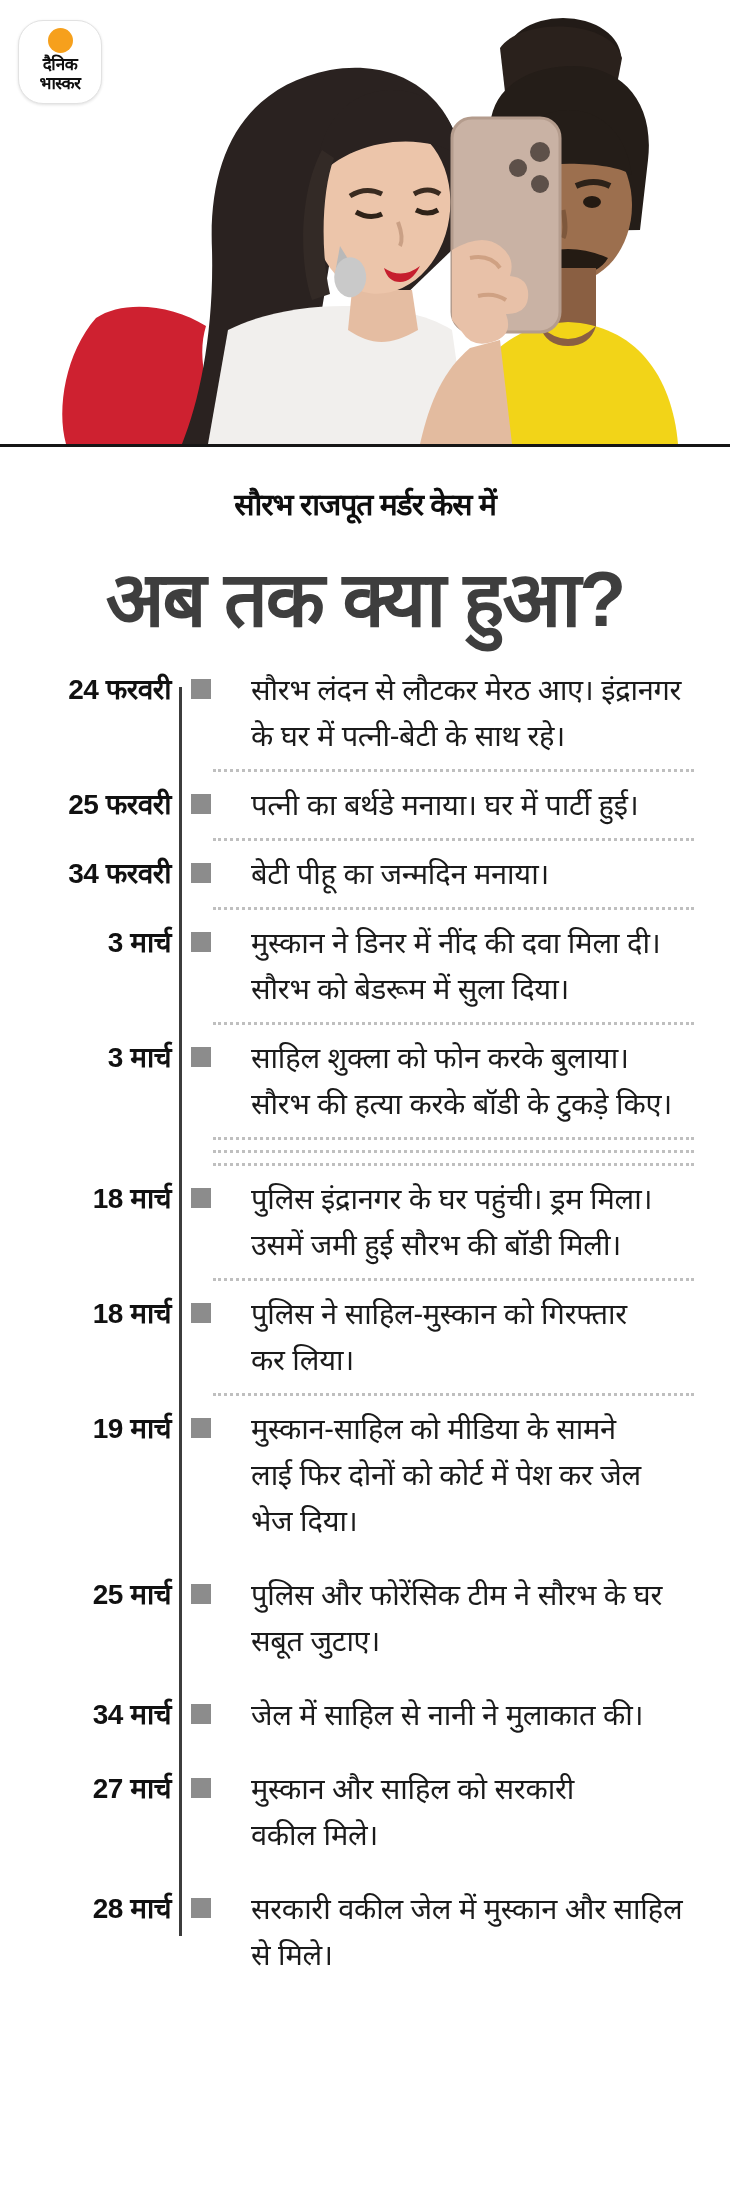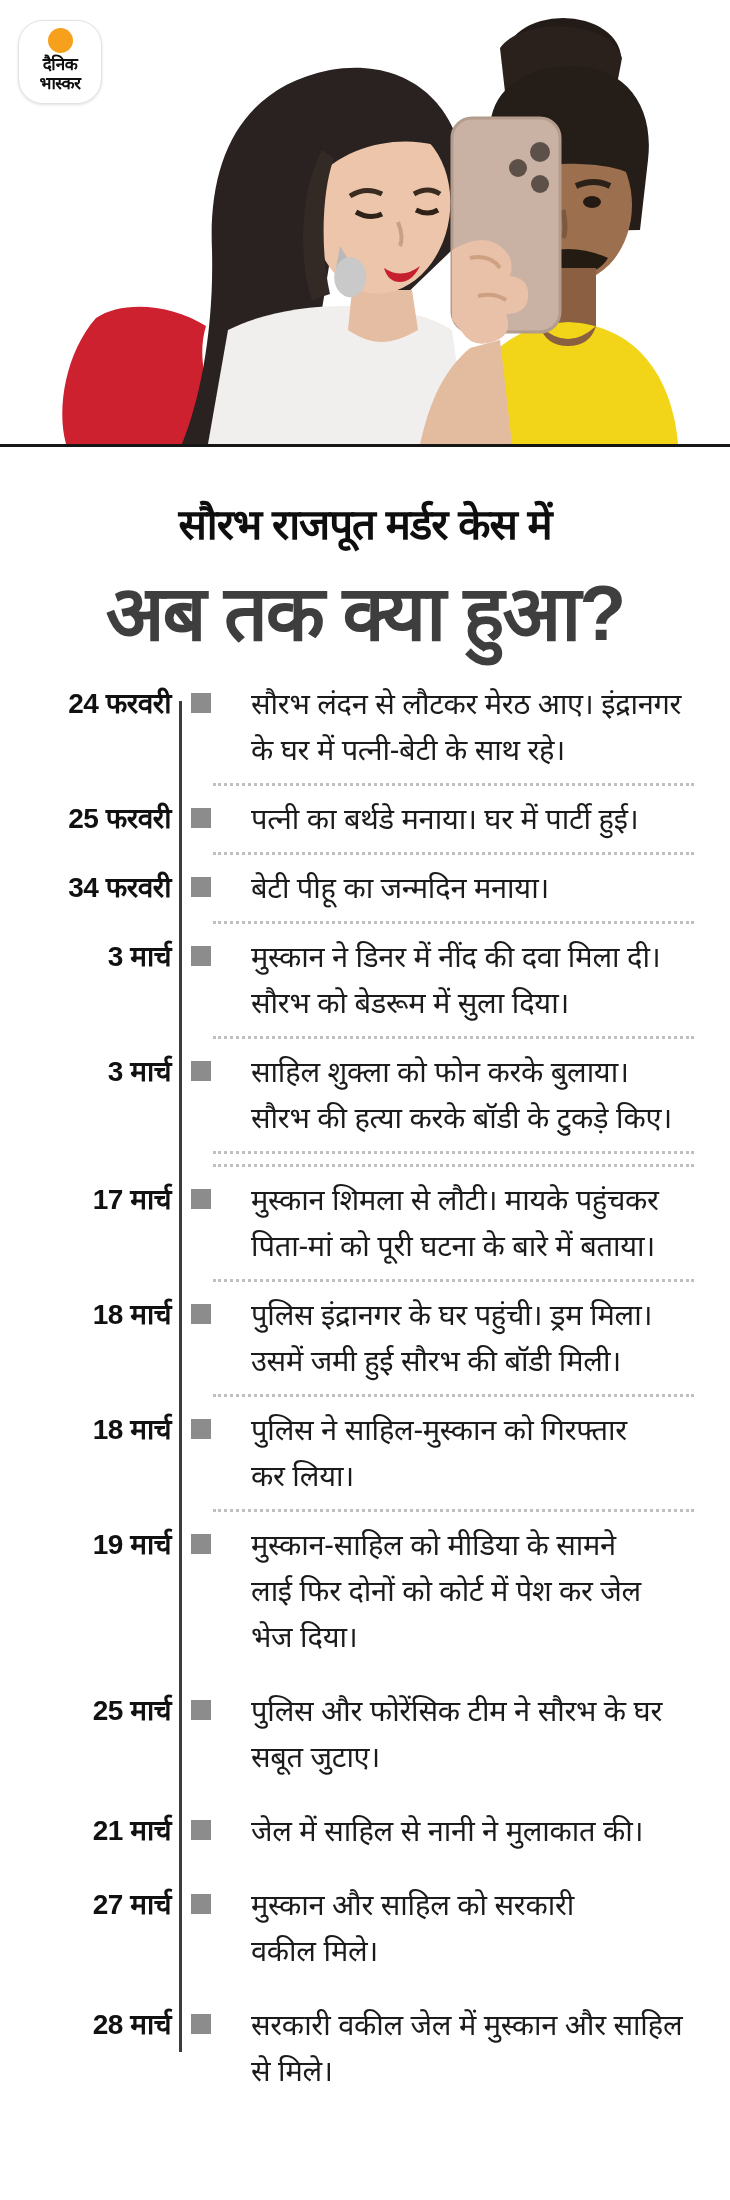--- a/index.html
+++ b/index.html
@@ -20,22 +20,22 @@
     display:flex; flex-direction:column; align-items:center; justify-content:flex-start;
     padding-top:7px; z-index:5;
   }
   .logo-sun { width:25px; height:25px; border-radius:50%; background:#f6a01c; margin-bottom:2px; }
   .logo-line { font-size:17px; font-weight:bold; color:#101010; line-height:19px; letter-spacing:-.5px; }
 
   .divider-bar { width:730px; height:3px; background:#161616; }
 
   
   .title-block { padding:30px 10px 14px 10px; text-align:center; background:#fff; }
-  .title-line1 { font-size:42px; font-weight:bold; color:#0e0e0e; line-height:56px; letter-spacing:-1px;margin-top:20px; }
-  .title-line2 { font-size:77px; font-weight:900; color:#3e3e3e; line-height:92px; letter-spacing:-2px; margin-top:14px; }
+  .title-line1 { font-size:30px; font-weight:bold; color:#0e0e0e; line-height:56px; letter-spacing:-1px; }
+  .title-line2 { font-size:77px; font-weight:900; color:#3e3e3e; line-height:92px; letter-spacing:-2px; margin-top:20px; }
 
   
   .timeline { position:relative; padding-top:8px; }
   .timeline::before {
     content:""; position:absolute; left:179px; top:28px; bottom:42px;
     width:3px; background:#3c3c3c; z-index:0;
   }
   .entry { position:relative; z-index:1; }
   .entry .row { display:flex; align-items:flex-start; }
   .t-date {
@@ -179,28 +179,20 @@
 सौरभ की हत्या करके बॉडी के टुकड़े किए।</div>
     </div>
     <div class="sep"></div>
   </div>
 
   <div class="entry">
     <div class="sep"></div>
   </div>
 
   <div class="entry">
-    <div class="row">
-      <div class="t-date">17 मार्च</div>
-      <div class="t-marker">
-        <div class="sq"></div>
-      </div>
-      <div class="t-text">मुस्कान शिमला से लौटी। मायके पहुंचकर
-पिता-मां को पूरी घटना के बारे में बताया।</div>
-    </div>
     <div class="sep"></div>
   </div>
 
   <div class="entry">
     <div class="row">
       <div class="t-date">18 मार्च</div>
       <div class="t-marker">
         <div class="sq"></div>
       </div>
       <div class="t-text">पुलिस इंद्रानगर के घर पहुंची। ड्रम मिला।
@@ -241,21 +233,21 @@
         <div class="sq"></div>
       </div>
       <div class="t-text">पुलिस और फोरेंसिक टीम ने सौरभ के घर
 सबूत जुटाए।</div>
     </div>
 
   </div>
 
   <div class="entry no-sep">
     <div class="row">
-      <div class="t-date">21 मार्च</div>
+      <div class="t-date">34 मार्च</div>
       <div class="t-marker">
         <div class="sq"></div>
       </div>
       <div class="t-text">जेल में साहिल से नानी ने मुलाकात की।</div>
     </div>
 
   </div>
 
   <div class="entry no-sep">
     <div class="row">

